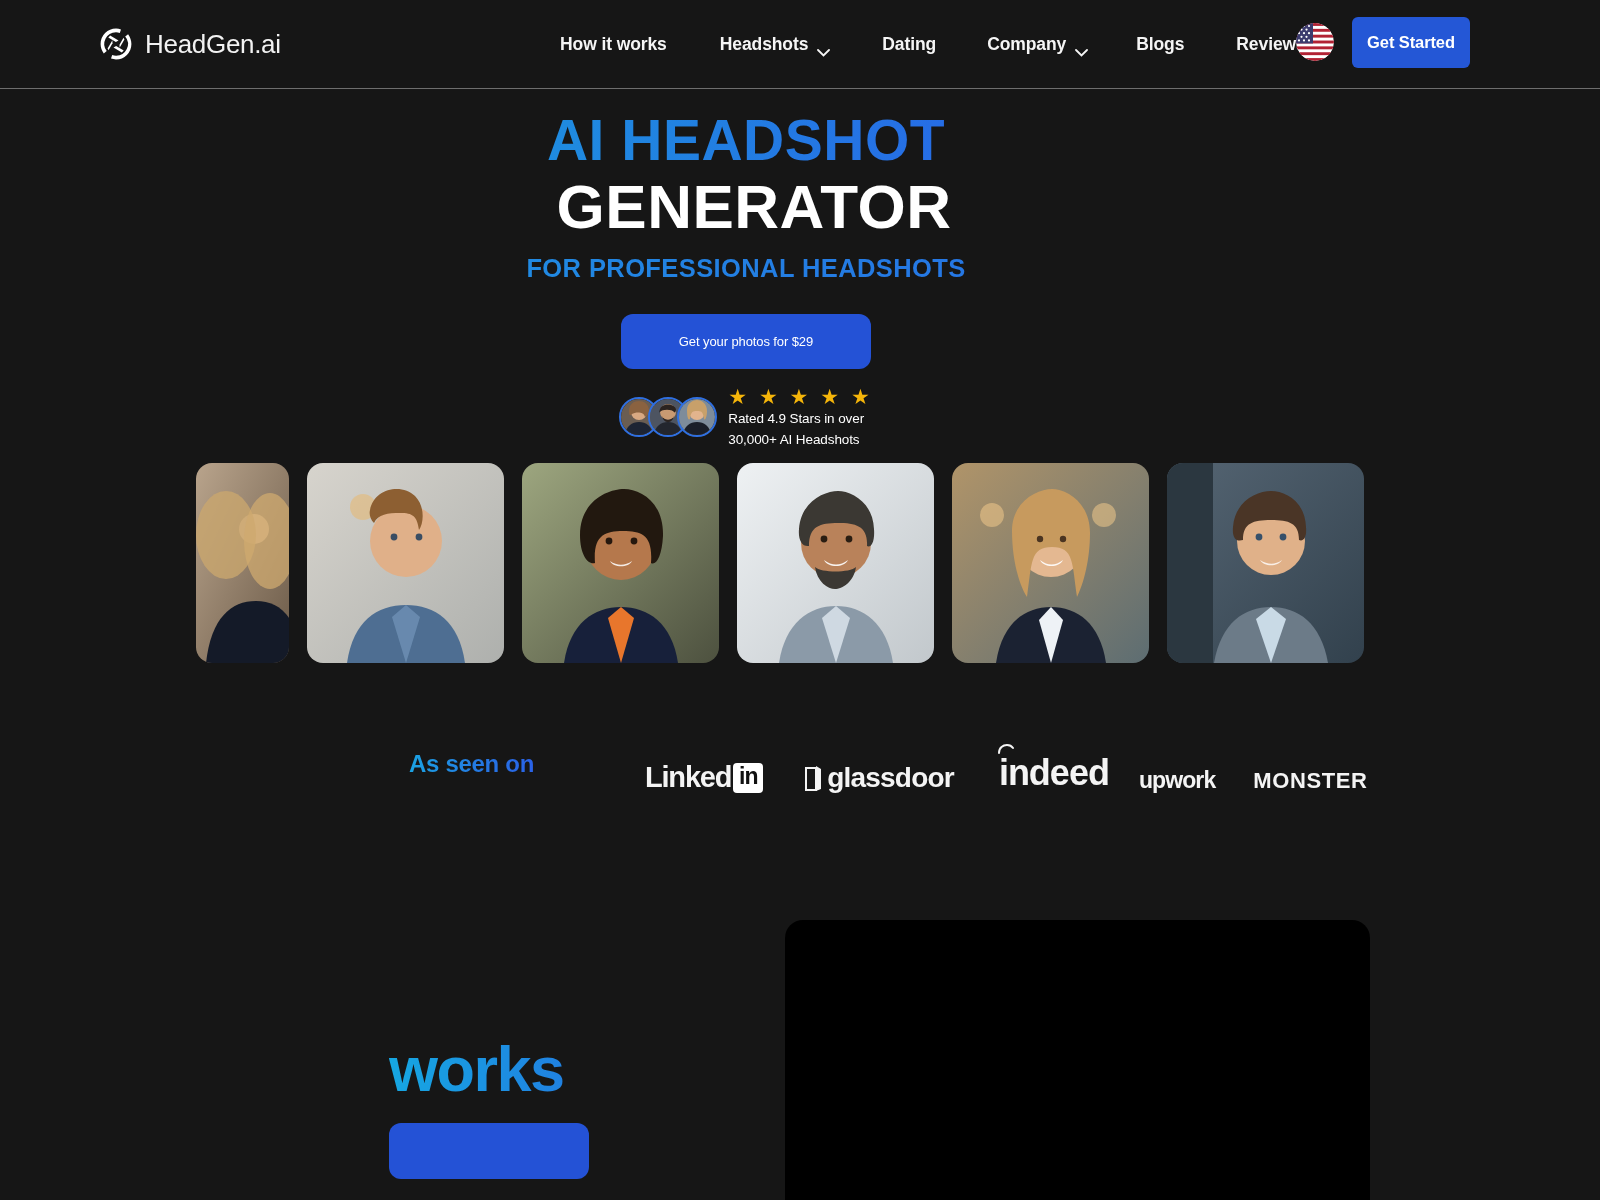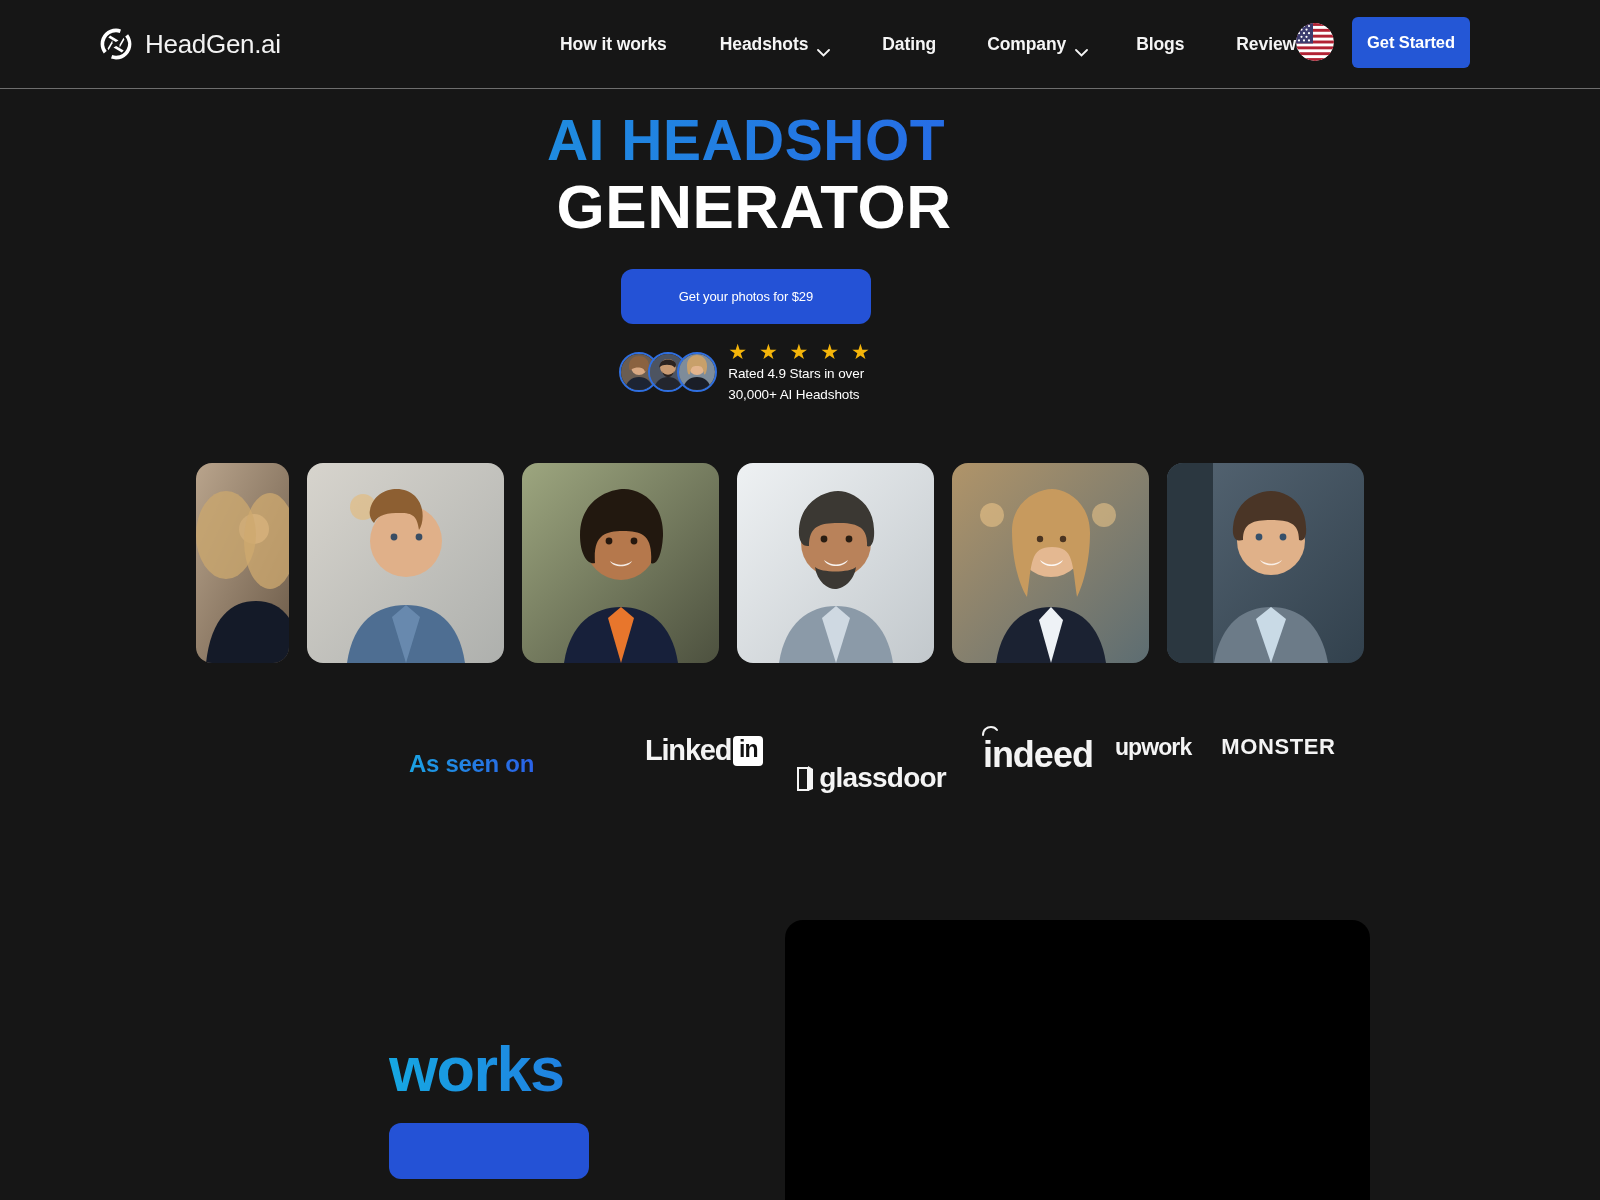--- a/index.html
+++ b/index.html
@@ -95,21 +95,21 @@
   
   .seen{
     position:absolute; top:742px; left:0; width:1600px; height:44px;
     display:flex; align-items:center;
   }
   .seen-label{
     position:absolute; left:409px; font-size:24px; font-weight:700; letter-spacing:-0.3px;
     background:linear-gradient(90deg,#1ba3e3 0%,#2479e2 55%,#2a62e8 100%);
     -webkit-background-clip:text; background-clip:text; color:transparent;
   }
-  .brands{ position:absolute; left:645px; display:flex; align-items:flex-start; gap:4px; }
+  .brands{ position:absolute; left:645px; display:flex; align-items:flex-end; gap:12px; }
   .brand{ display:flex; align-items:center; color:#f4f4f4; }
   .b-linkedin{ font-size:29px; font-weight:700; letter-spacing:-1.2px; }
   .li-box{
     display:inline-flex; align-items:center; justify-content:center;
     width:30px; height:30px; background:#fff; color:#111; border-radius:4px;
     font-size:23px; font-weight:700; margin-left:2px; letter-spacing:-1px; padding-bottom:2px;
   }
   .b-glassdoor{ margin-left:30px; font-size:28px; font-weight:600; letter-spacing:-0.8px; display:flex; align-items:center; gap:5px;margin-top:28px;}
   .gd-door{ width:17px; height:26px; }
   .b-indeed{ margin-left:33px; font-size:36px; font-weight:700; letter-spacing:-1px; position:relative; }
@@ -226,20 +226,21 @@
       </g>
     </svg>
   </div>
 
   <button class="cta-top">Get Started</button>
 </div>
 
 <section class="hero">
   <h1 class="title-1">AI HEADSHOT</h1>
   <h1 class="title-2">GENERATOR</h1>
+  <p class="subtitle">FOR PROFESSIONAL HEADSHOTS</p>
 
   <div class="hero-cta-row">
     <button class="hero-cta">Get your photos for $29</button>
   </div>
 
   <div class="rating">
     <div class="rating-inner">
       <div class="avatars">
         <div class="avatar">
           <svg width="36" height="36" viewBox="0 0 36 36">

